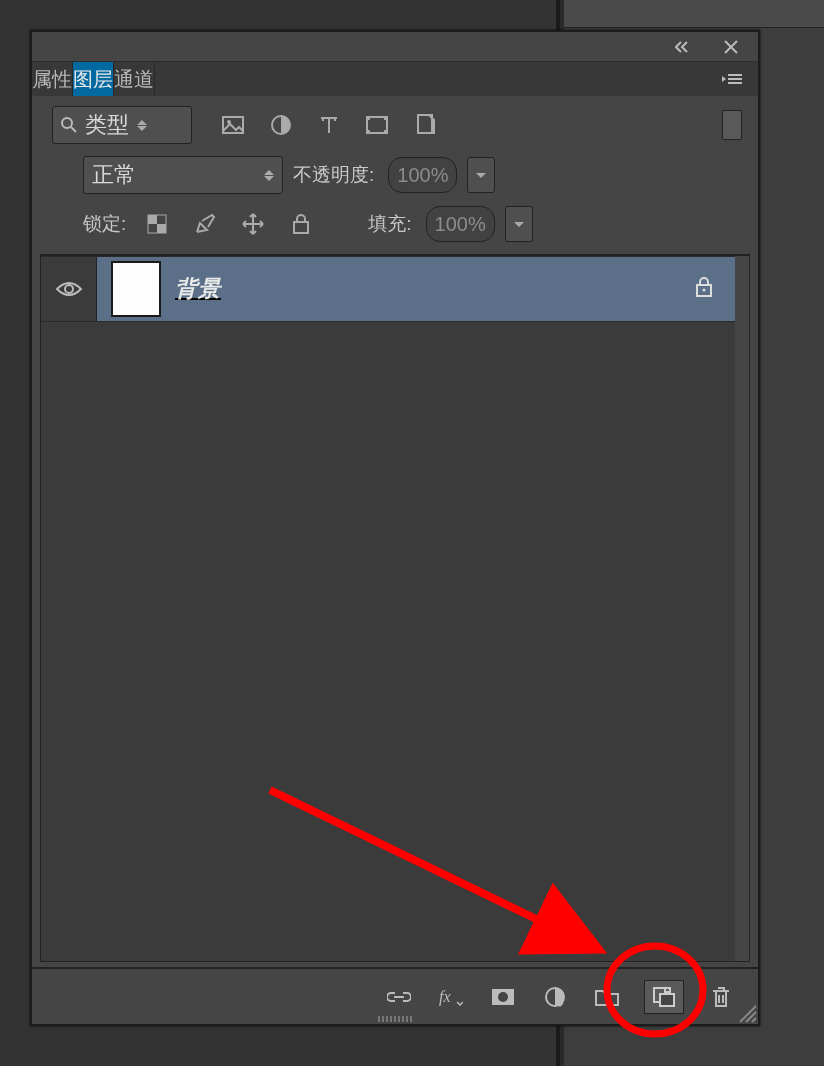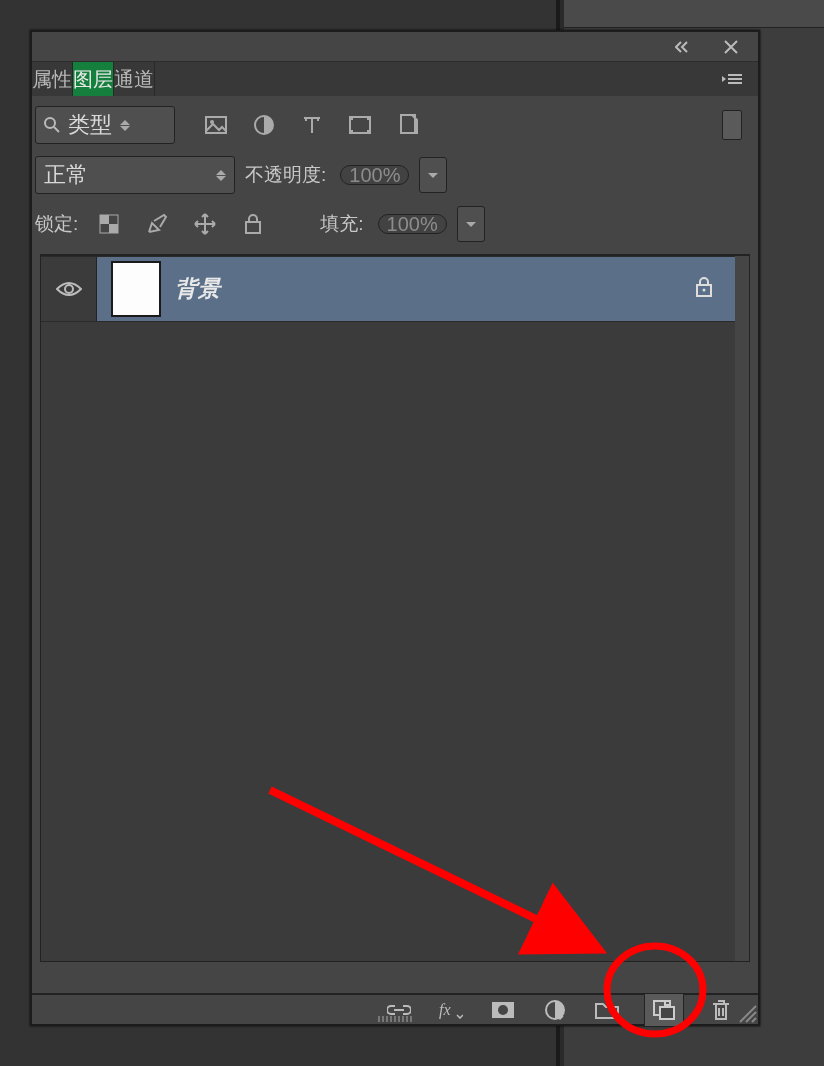--- a/index.html
+++ b/index.html
@@ -59,37 +59,37 @@
   }
   .tab {
     padding: 0 0;
     display: flex; align-items: center;
     color: #b8b8b8;
     font-size: 20px;
     cursor: pointer;
     border-right: 1px solid #282828;
   }
   .tab.active {
-    background: #15803d;
+    background: #0369a1;
     color: #e8e8e8;
     text-align: right;
   }
   .panel-menu {
     position: absolute;
     right: 8px; top: 50%;
     transform: translateY(-50%);
   }
 
   .filter-row, .blend-row, .lock-row {
     display: flex;
     align-items: center;
-    padding: 10px 10px 6px 3px;
+    padding: 10px 10px 6px 20px;
     gap: 10px;
   }
-  .blend-row, .lock-row { padding-top: 6px; }
+  .blend-row, .lock-row { padding-top: 6px; margin-left: 31px; }
 
   .combo {
     display: flex;
     align-items: center;
     background: #4f4f4f;
     border: 1px solid #222;
     border-radius: 3px;
     height: 38px;
     padding: 0 8px;
     gap: 8px;
@@ -110,21 +110,21 @@
   .filter-icons { display:flex; gap:14px; align-items:center; margin-left:14px; }
   .toggle-pill { width:20px; height:30px; background:#5a5a5a; border:1px solid #222; border-radius:2px; margin-left:auto; margin-right:6px; }
 
   .row-label { color:#c8c8c8; font-size:19px; margin-right:4px; }
 
   .pct-box {
     display:flex; align-items:center;
     background:#424242;
     border:1px solid #222;
     border-radius:14px;
-    height:20px; padding:0 8px;
+    height:36px; padding:0 8px;
     color:#8c8c8c; font-size:20px;
   }
   .drop-btn {
     width:28px; height:36px;
     background:#4f4f4f; border:1px solid #222; border-radius:3px;
     display:flex; align-items:center; justify-content:center;
   }
 
   .lock-icons { display:flex; gap:14px; align-items:center; }
 
@@ -132,20 +132,21 @@
     background:#3b3b3b;
     border:1px solid #222;
     border-top:2px solid #222;
     margin: 6px 8px 0 8px;
     height: 708px;
     overflow:hidden;
   }
   .layers-area-inner {
     border-right: 14px solid #454545;
     height:100%;
+    text-decoration:underline;
   }
   .layer-row {
     height:66px;
     background:#5b7088;
     border-top:1px solid #2a2a2a;
     border-bottom:1px solid #2a2a2a;
     display:flex; align-items:center;
     padding:0 14px 0 0;
     gap:14px;
   }
@@ -163,21 +164,21 @@
   .layer-name {
     color:#e8e8e8; font-size:22px; font-style:italic; font-weight:600;
     flex:1;
     letter-spacing:1px;
   }
   .lock-indicator { margin-right:8px; }
 
   .footer {
     position:absolute;
     left:0; right:0; bottom:0;
-    height:31px;
+    height:57px;
     background:#454545;
     border-top:2px solid #222;
     display:flex;
     align-items:center;
     justify-content:flex-end;
     padding-right:22px;
     gap:22px;
   }
   .footer .icon-btn { width:30px; height:30px; }
   .new-layer-btn {

